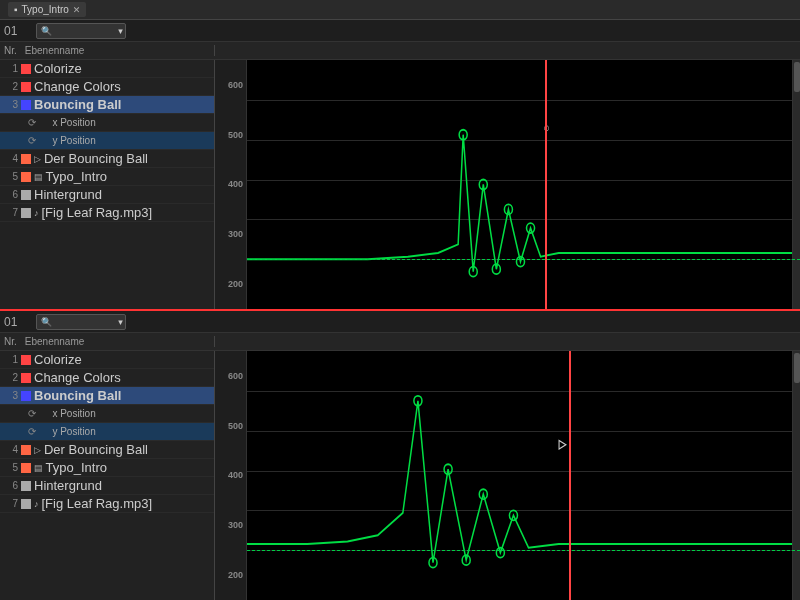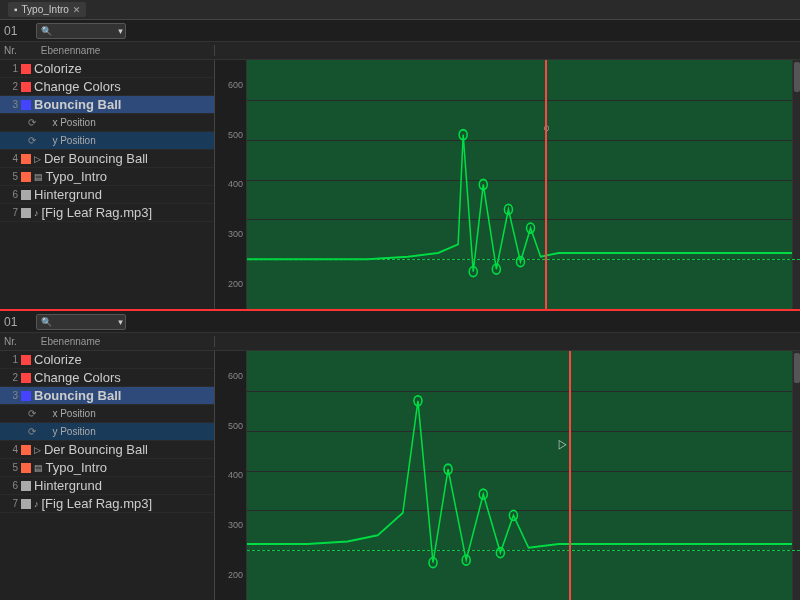--- a/index.html
+++ b/index.html
@@ -140,23 +140,24 @@
       gap: 3px;
       border-bottom: 1px solid #2a2a2a;
     }
     .sub-row.active {
       background: #1a3a5a;
     }
 
     
     .graph-area {
       flex: 1;
-      background: #14532d;
+      background: #000000;
       position: relative;
       overflow: hidden;
+      font-weight: bold;
     }
 
     
     .y-labels {
       position: absolute;
       left: 0;
       top: 0;
       width: 32px;
       height: 100%;
       background: #1e1e1e;
@@ -204,21 +205,21 @@
       display: flex;
       align-items: center;
       border-bottom: 1px solid #333;
       flex-shrink: 0;
     }
     .col-header-left {
       width: 215px;
       display: flex;
       align-items: center;
       padding: 0 4px;
-      gap: 24px;
+      gap: 8px;
       font-size: 10px;
       color: #999;
       border-right: 1px solid #444;
     }
     .col-header-right {
       flex: 1;
       display: flex;
       align-items: center;
       position: relative;
       overflow: hidden;

